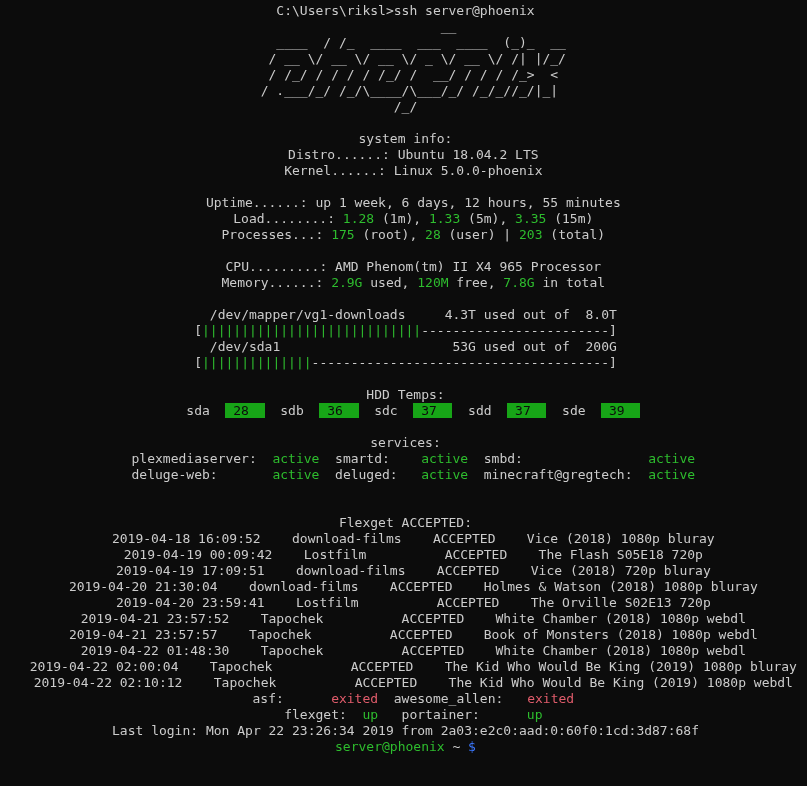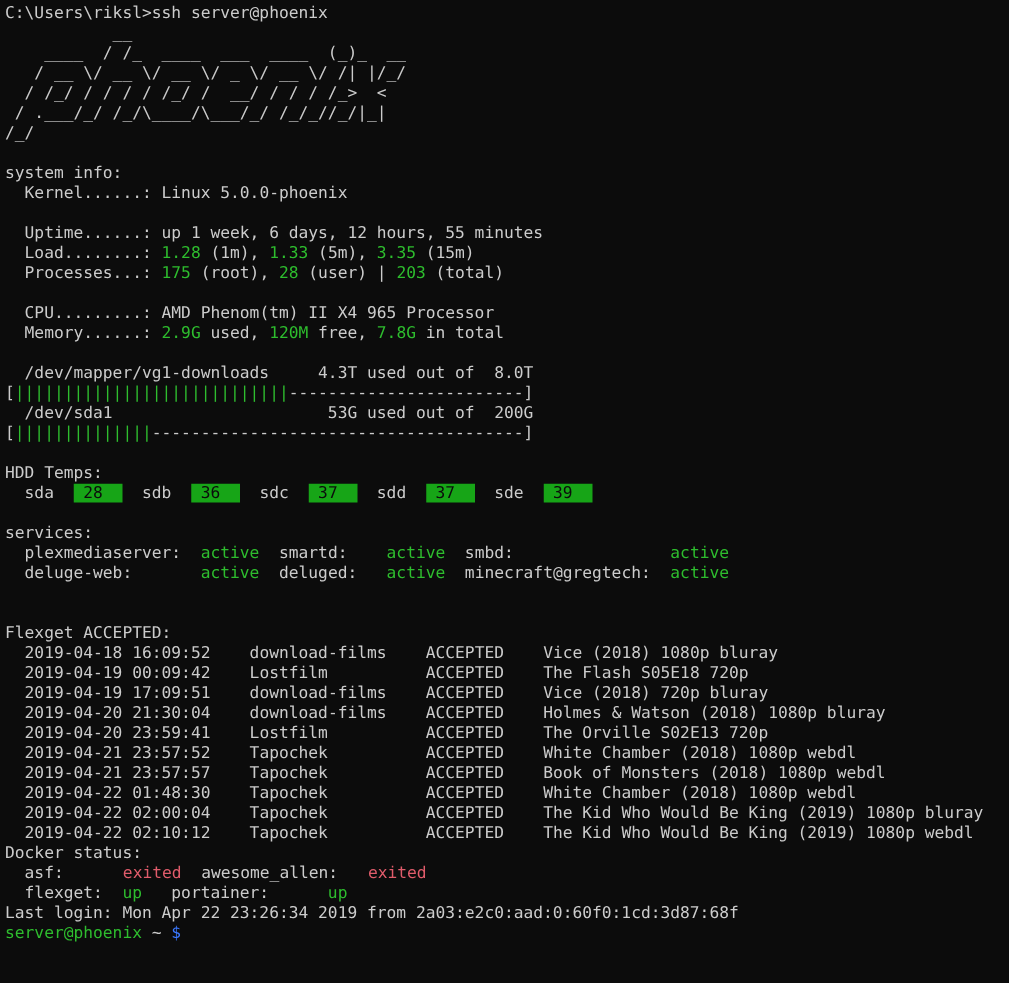--- a/index.html
+++ b/index.html
@@ -9,39 +9,40 @@
     overflow:hidden;
     box-sizing:border-box;
     padding:3px 0 0 4px;
     background:var(--bg,#0C0C0C);
     color:var(--fg,#CCCCCC);
     font-family:"DejaVu Sans Mono","Liberation Mono",monospace;
     font-size:13px;
     line-height:16px;
     cursor:text;
   }
-  .line{white-space:pre;height:16px;}
+  .line{white-space:pre;height:16px;text-align:center;}
   .green{color:var(--green,#2EBD2E);}
   .red{color:var(--red,#E05C6B);margin-left:16px;}
   .blue{color:var(--blue,#3B78FF);}
   .badge{background:var(--badge-bg,#17A517);color:var(--badge-fg,#0C0C0C);}
 </style>
 </head>
 <body>
 
 <div class="screen">
     <div class="line"><span>C:\Users\riksl&gt;</span><span>ssh server@phoenix</span></div>
     <div class="line"><span>           __</span></div>
     <div class="line"><span>    ____  / /_  ____  ___  ____  (_)_  __</span></div>
     <div class="line"><span>   / __ \/ __ \/ __ \/ _ \/ __ \/ /| |/_/</span></div>
     <div class="line"><span>  / /_/ / / / / /_/ /  __/ / / / /_&gt;  &lt;</span></div>
     <div class="line"><span> / .___/_/ /_/\____/\___/_/ /_/_//_/|_|</span></div>
     <div class="line"><span>/_/</span></div>
     <div class="line">&nbsp;</div>
     <div class="line"><span>system info:</span></div>
+    <div class="line"><span>  Distro......: </span><span>Ubuntu 18.04.2 LTS</span></div>
     <div class="line"><span>  Kernel......: </span><span>Linux 5.0.0-phoenix</span></div>
     <div class="line">&nbsp;</div>
     <div class="line"><span>  Uptime......: </span><span>up 1 week, 6 days, 12 hours, 55 minutes</span></div>
     <div class="line"><span>  Load........: </span><span class="green">1.28</span><span> (1m), </span><span class="green">1.33</span><span> (5m), </span><span class="green">3.35</span><span> (15m)</span></div>
     <div class="line"><span>  Processes...: </span><span class="green">175</span><span> (root), </span><span class="green">28</span><span> (user) | </span><span class="green">203</span><span> (total)</span></div>
     <div class="line">&nbsp;</div>
     <div class="line"><span>  CPU.........: </span><span>AMD Phenom(tm) II X4 965 Processor</span></div>
     <div class="line"><span>  Memory......: </span><span class="green">2.9G</span><span> used, </span><span class="green">120M</span><span> free, </span><span class="green">7.8G</span><span> in total</span></div>
     <div class="line">&nbsp;</div>
     <div class="line"><span>  /dev/mapper/vg1-downloads     </span><span>4.3T used out of  8.0T</span></div>
@@ -61,18 +62,17 @@
     <div class="line"><span>  </span><span>2019-04-18 16:09:52</span><span>    </span><span>download-films    </span><span>ACCEPTED</span><span>    </span><span>Vice (2018) 1080p bluray</span></div>
     <div class="line"><span>  </span><span>2019-04-19 00:09:42</span><span>    </span><span>Lostfilm          </span><span>ACCEPTED</span><span>    </span><span>The Flash S05E18 720p</span></div>
     <div class="line"><span>  </span><span>2019-04-19 17:09:51</span><span>    </span><span>download-films    </span><span>ACCEPTED</span><span>    </span><span>Vice (2018) 720p bluray</span></div>
     <div class="line"><span>  </span><span>2019-04-20 21:30:04</span><span>    </span><span>download-films    </span><span>ACCEPTED</span><span>    </span><span>Holmes &amp; Watson (2018) 1080p bluray</span></div>
     <div class="line"><span>  </span><span>2019-04-20 23:59:41</span><span>    </span><span>Lostfilm          </span><span>ACCEPTED</span><span>    </span><span>The Orville S02E13 720p</span></div>
     <div class="line"><span>  </span><span>2019-04-21 23:57:52</span><span>    </span><span>Tapochek          </span><span>ACCEPTED</span><span>    </span><span>White Chamber (2018) 1080p webdl</span></div>
     <div class="line"><span>  </span><span>2019-04-21 23:57:57</span><span>    </span><span>Tapochek          </span><span>ACCEPTED</span><span>    </span><span>Book of Monsters (2018) 1080p webdl</span></div>
     <div class="line"><span>  </span><span>2019-04-22 01:48:30</span><span>    </span><span>Tapochek          </span><span>ACCEPTED</span><span>    </span><span>White Chamber (2018) 1080p webdl</span></div>
     <div class="line"><span>  </span><span>2019-04-22 02:00:04</span><span>    </span><span>Tapochek          </span><span>ACCEPTED</span><span>    </span><span>The Kid Who Would Be King (2019) 1080p bluray</span></div>
     <div class="line"><span>  </span><span>2019-04-22 02:10:12</span><span>    </span><span>Tapochek          </span><span>ACCEPTED</span><span>    </span><span>The Kid Who Would Be King (2019) 1080p webdl</span></div>
-    <div class="line"><span>Docker status:</span></div>
     <div class="line"><span>  asf:    </span><span class="red">exited</span><span>  awesome_allen: </span><span class="red">exited</span></div>
     <div class="line"><span>  flexget:  </span><span class="green">up</span><span>   portainer:      </span><span class="green">up</span></div>
     <div class="line"><span>Last login: Mon Apr 22 23:26:34 2019 from 2a03:e2c0:aad:0:60f0:1cd:3d87:68f</span></div>
     <div class="line"><span class="green">server@phoenix</span><span> ~ </span><span class="blue">$</span></div>
   </div>
 
 </body></html>

